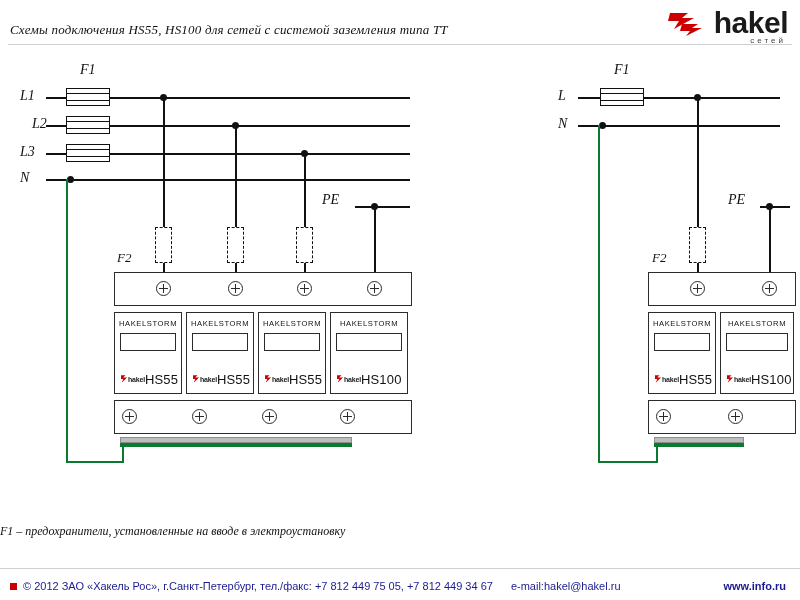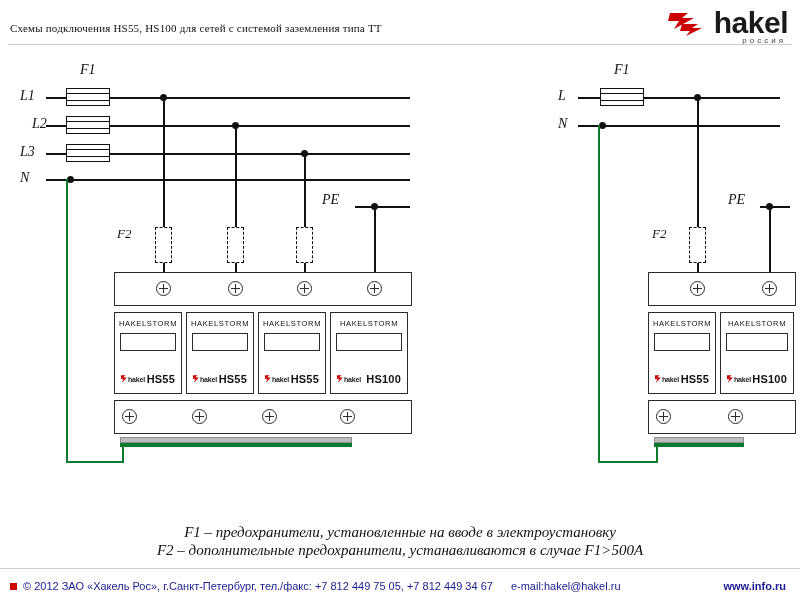--- a/index.html
+++ b/index.html
@@ -9,21 +9,22 @@
     background: #ffffff;
     font-family: "Liberation Sans", sans-serif;
     position: relative;
     overflow: hidden;
   }
   #canvas { position:absolute; left:0; top:0; width:800px; height:600px; }
 
   .title {
     position:absolute; left:10px; top:22px;
     font-family:"Liberation Serif", serif;
-    font-size: 11px;
+    font-style: italic;
+    font-size: 13px;
     color:#111;
     letter-spacing: 0.2px;
     white-space: nowrap;
   }
 
   .logo-wrap { position:absolute; right:12px; top:8px; text-align:right; }
   .logo-text {
     font-family:"Liberation Sans", sans-serif;
     font-weight:bold; font-size:30px; color:#1a1a1a;
     letter-spacing:-0.5px; line-height:30px;
@@ -43,21 +44,21 @@
 
   .node {
     position:absolute; width:7px; height:7px; border-radius:50%;
     background:#111;
   }
 
   .lbl {
     position:absolute; font-family:"Liberation Serif", serif; font-style:italic;
     font-size:14px; color:#111; white-space:nowrap;
   }
-  .lbl-sm { font-size:13px; }
+  .lbl-sm { font-size:13px;margin-top:24px; }
 
   .fuse {
     position:absolute; border:1.4px solid #111; background:#fff;
   }
   .fuse:before, .fuse:after {
     content:""; position:absolute; left:0; right:0; height:1.4px; background:#111;
   }
   .fuse:before { top:4px; }
   .fuse:after { bottom:4px; }
 
@@ -94,30 +95,30 @@
   .mod-foot {
     position:absolute; left:3px; right:3px; bottom:5px; height:18px;
     display:flex; align-items:center; justify-content:space-between;
     padding:0 3px;
   }
   .mini-logo {
     display:flex; align-items:center; gap:1px;
     font-size:7px; font-weight:bold; color:#1a1a1a; letter-spacing:-0.2px;
   }
   .mini-bolt { width:6px; height:8px; }
-  .mod-model { font-size:11px; font-weight:bold; color:#111; letter-spacing:0.2px; }
+  .mod-model { font-size:13px; font-weight:normal; color:#111; letter-spacing:0.2px; }
 
   .rail {
     position:absolute; background:#bdbdbd; border:1px solid #8d8d8d;
   }
   .rail-green { position:absolute; background:#0a7a2f; }
 
   .foot-note {
-    position:absolute; width:100%; text-align:center;
-    font-family:"Liberation Serif", serif; font-style:italic; font-size:15px; color:#111;
+    position:absolute; width:100%; text-align:left;
+    font-family:"Liberation Serif", serif; font-style:italic; font-size:12px; color:#111;
   }
 
   .footer-rule { position:absolute; left:0; top:568px; width:800px; height:1px; background:#cfcfcf; }
   .footer {
     position:absolute; left:0; top:572px; width:800px; height:28px;
     display:flex; align-items:center;
     font-size:11px; color:#1b1b8f;
   }
   .foot-sq { width:7px; height:7px; background:#c00; margin:0 6px 0 10px; }
   .foot-text { color:#1b1b8f; white-space:nowrap; }
@@ -130,21 +131,21 @@
 <div id="canvas">
 
   <div class="title">Схемы подключения HS55, HS100 для сетей с системой заземления типа TT</div>
 
   <div class="logo-wrap">
     <svg class="logo-bolts" viewBox="0 0 42 26">
       <polygon points="2,3 20,3 14,8 26,8 6,19 11,11 0,11" fill="#cc0000"></polygon>
       <polygon points="14,14 30,14 24,18 34,18 18,26 22,21 12,21" fill="#cc0000"></polygon>
     </svg>
     <div class="logo-text">hakel</div>
-    <div class="logo-sub">россия</div>
+    <div class="logo-sub">сетей</div>
   </div>
   <div class="hdr-rule"></div>
 
   <div class="lbl" style="left:20px; top:88px;font-style:italic;">L1</div>
   <div class="h-wire" style="left:46px; top:97px; width:20px;"></div>
   <div class="fuse" style="left:66px; top:88px; width:44px; height:18px;"></div>
   <div class="h-wire" style="left:110px; top:97px; width:300px;"></div>
   <div class="lbl" style="left:80px; top:62px;">F1</div>
 
   <div class="lbl" style="left:32px; top:116px;">L2</div>
@@ -319,21 +320,20 @@
   <div class="screw" style="left:728px; top:409px;"></div>
 
   <div class="rail" style="left:654px; top:437px; width:90px; height:6px;"></div>
   <div class="rail-green" style="left:654px; top:443px; width:90px; height:4px;"></div>
 
   <div class="green v-wire" style="left:656px; top:447px; height:15px;"></div>
   <div class="green h-wire" style="left:598px; top:461px; width:60px;"></div>
   <div class="green v-wire" style="left:598px; top:125px; height:337px;"></div>
 
   <div class="foot-note" style="top:524px;">F1 – предохранители, установленные на вводе в электроустановку</div>
-  <div class="foot-note" style="top:542px;">F2 – дополнительные предохранители, устанавливаются в случае F1&gt;500A</div>
 
   <div class="footer-rule"></div>
   <div class="footer">
     <span class="foot-sq"></span>
     <span class="foot-text">© 2012 ЗАО «Хакель Рос», г.Санкт-Петербург, тел./факс: +7 812 449 75 05, +7 812 449 34 67</span>
     <span class="foot-mail">e-mail:hakel@hakel.ru</span>
     <span class="foot-site">www.info.ru</span>
   </div>
 
 </div>

